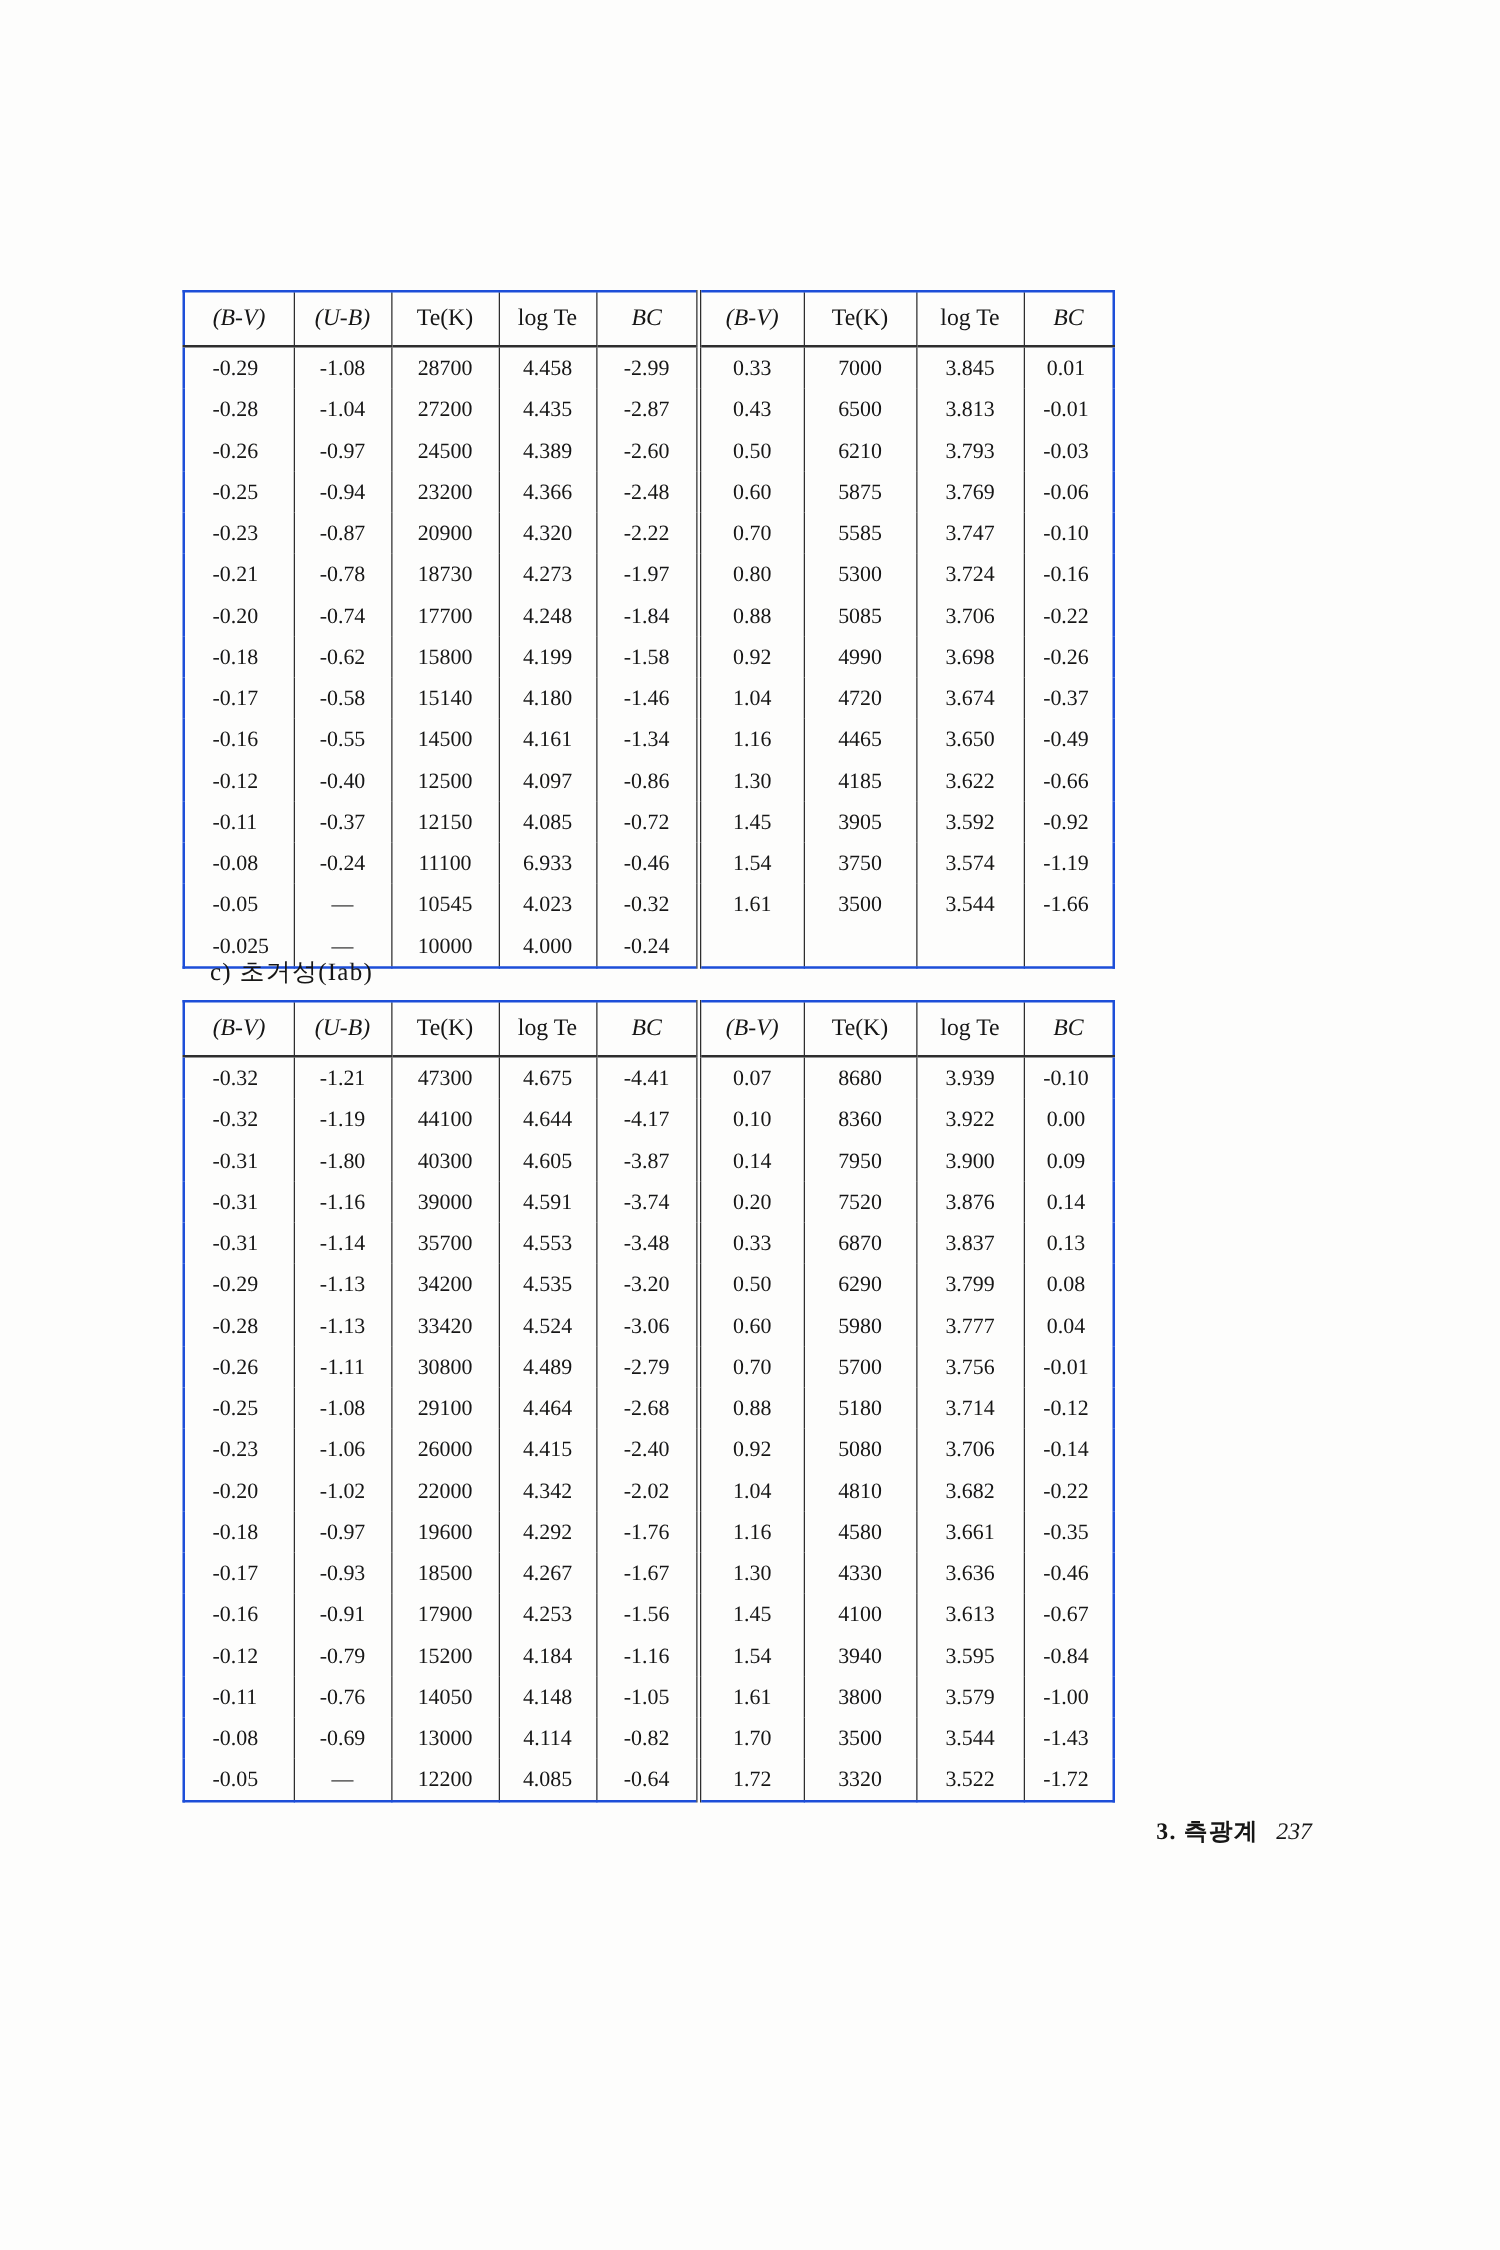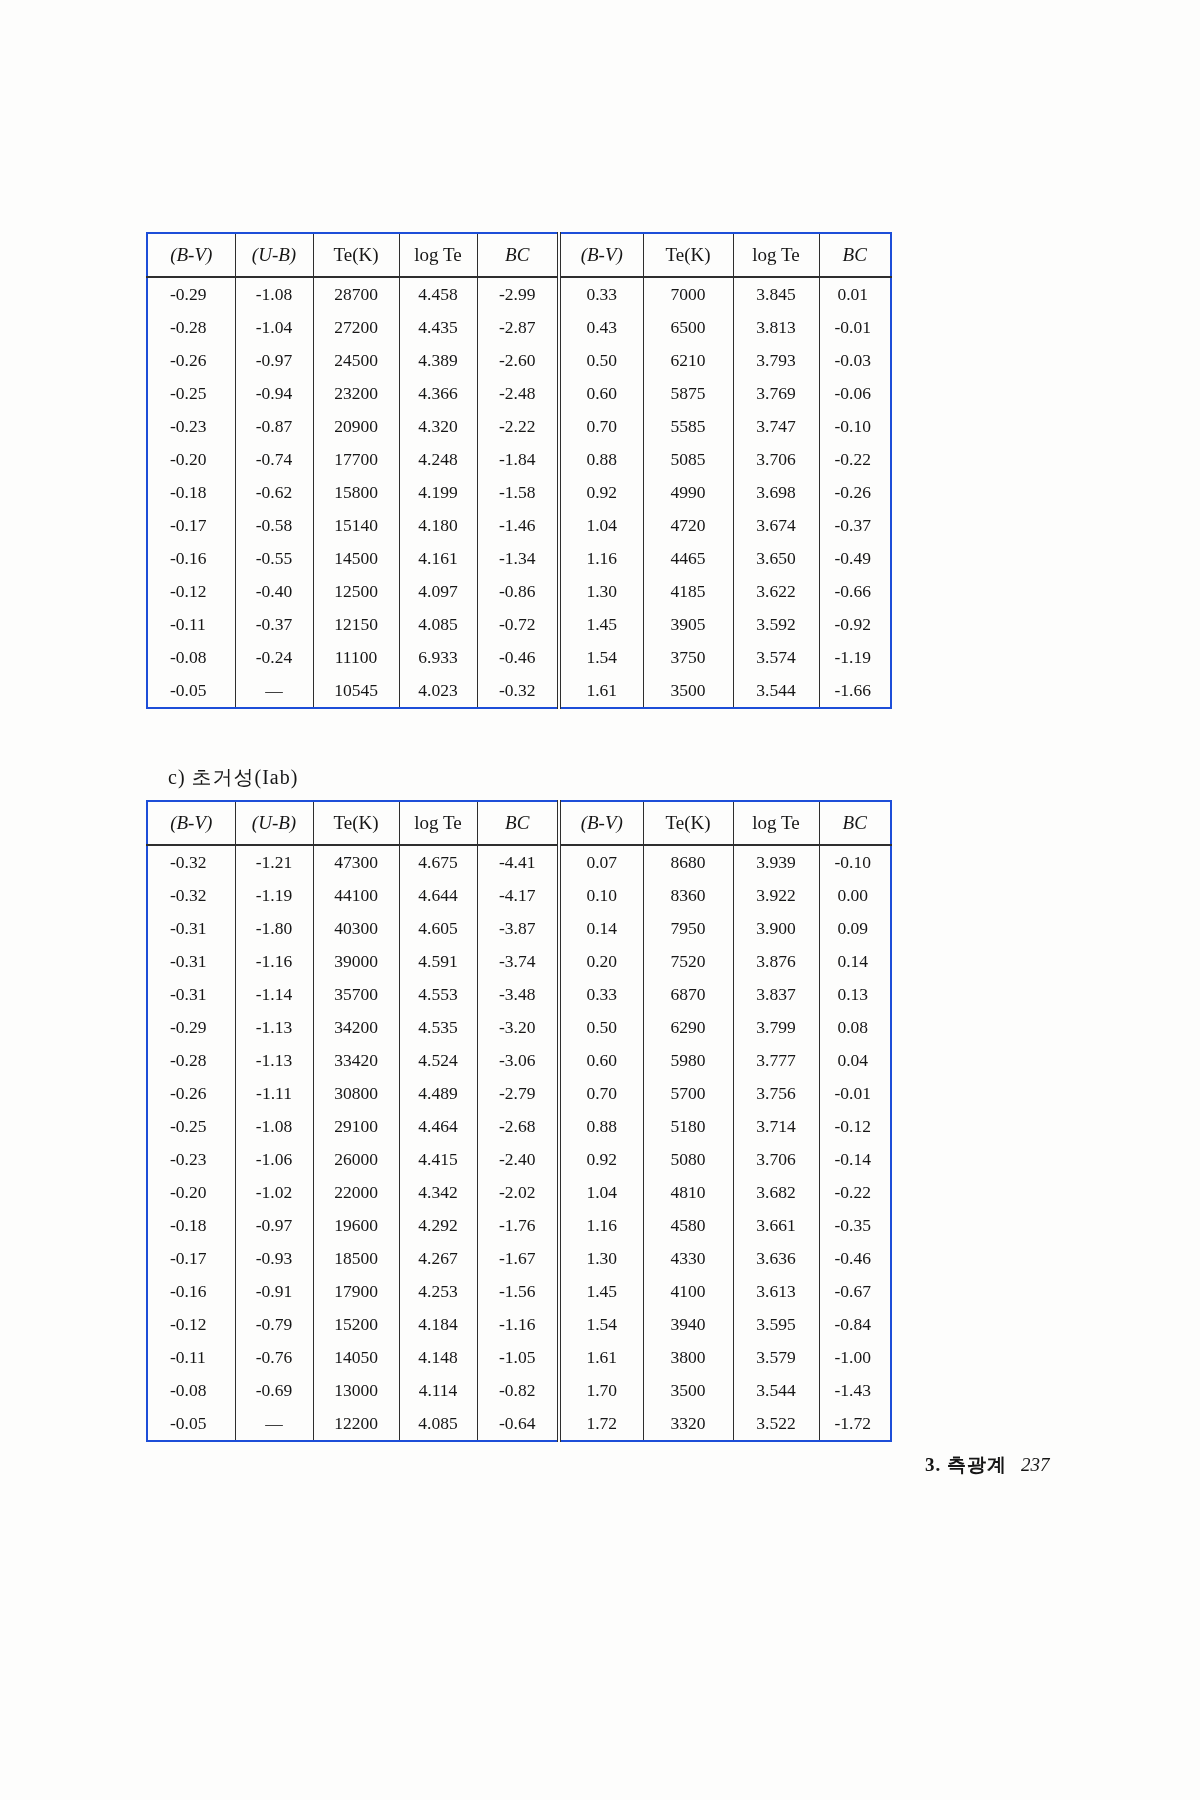--- a/index.html
+++ b/index.html
@@ -154,20 +154,31 @@
             <td class="c1">-0.87</td>
             <td class="c2">20900</td>
             <td class="c3">4.320</td>
             <td class="c4">-2.22</td>
             <td class="c5 sep">0.70</td>
             <td class="c6">5585</td>
             <td class="c7">3.747</td>
             <td class="c8">-0.10</td>
           </tr>
           <tr>
+            <td class="c0">-0.21</td>
+            <td class="c1">-0.78</td>
+            <td class="c2">18730</td>
+            <td class="c3">4.273</td>
+            <td class="c4">-1.97</td>
+            <td class="c5 sep">0.80</td>
+            <td class="c6">5300</td>
+            <td class="c7">3.724</td>
+            <td class="c8">-0.16</td>
+          </tr>
+          <tr>
             <td class="c0">-0.20</td>
             <td class="c1">-0.74</td>
             <td class="c2">17700</td>
             <td class="c3">4.248</td>
             <td class="c4">-1.84</td>
             <td class="c5 sep">0.88</td>
             <td class="c6">5085</td>
             <td class="c7">3.706</td>
             <td class="c8">-0.22</td>
           </tr>
@@ -240,20 +251,31 @@
           <tr>
             <td class="c0">-0.05</td>
             <td class="c1">—</td>
             <td class="c2">10545</td>
             <td class="c3">4.023</td>
             <td class="c4">-0.32</td>
             <td class="c5 sep">1.61</td>
             <td class="c6">3500</td>
             <td class="c7">3.544</td>
             <td class="c8">-1.66</td>
+          </tr>
+          <tr>
+            <td class="c0">-0.025</td>
+            <td class="c1">—</td>
+            <td class="c2">10000</td>
+            <td class="c3">4.000</td>
+            <td class="c4">-0.24</td>
+            <td class="c5 sep"></td>
+            <td class="c6"></td>
+            <td class="c7"></td>
+            <td class="c8"></td>
           </tr>
         </tbody>
     </table>
   </div>
 
   <div class="caption">c) 초거성(Iab)</div>
 
   <div class="table-wrap t1">
     <table>
       <colgroup>

